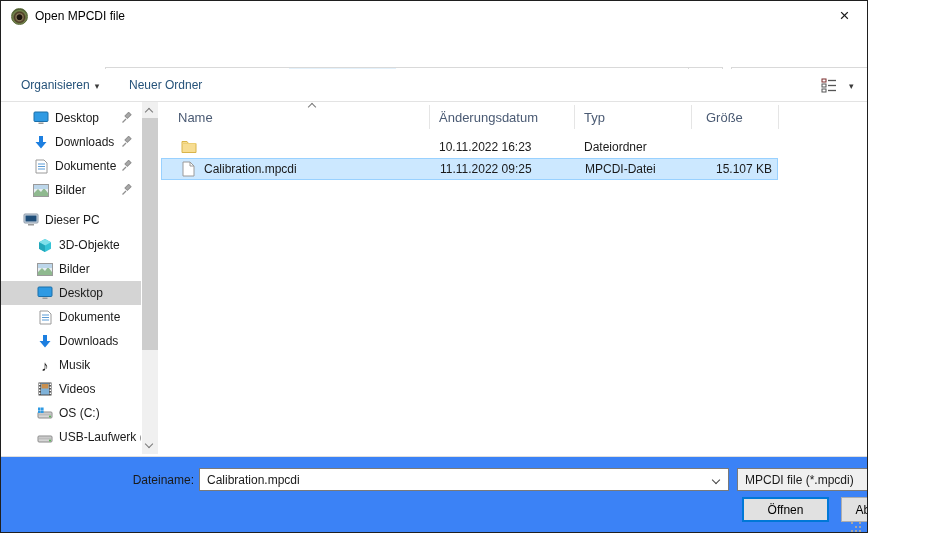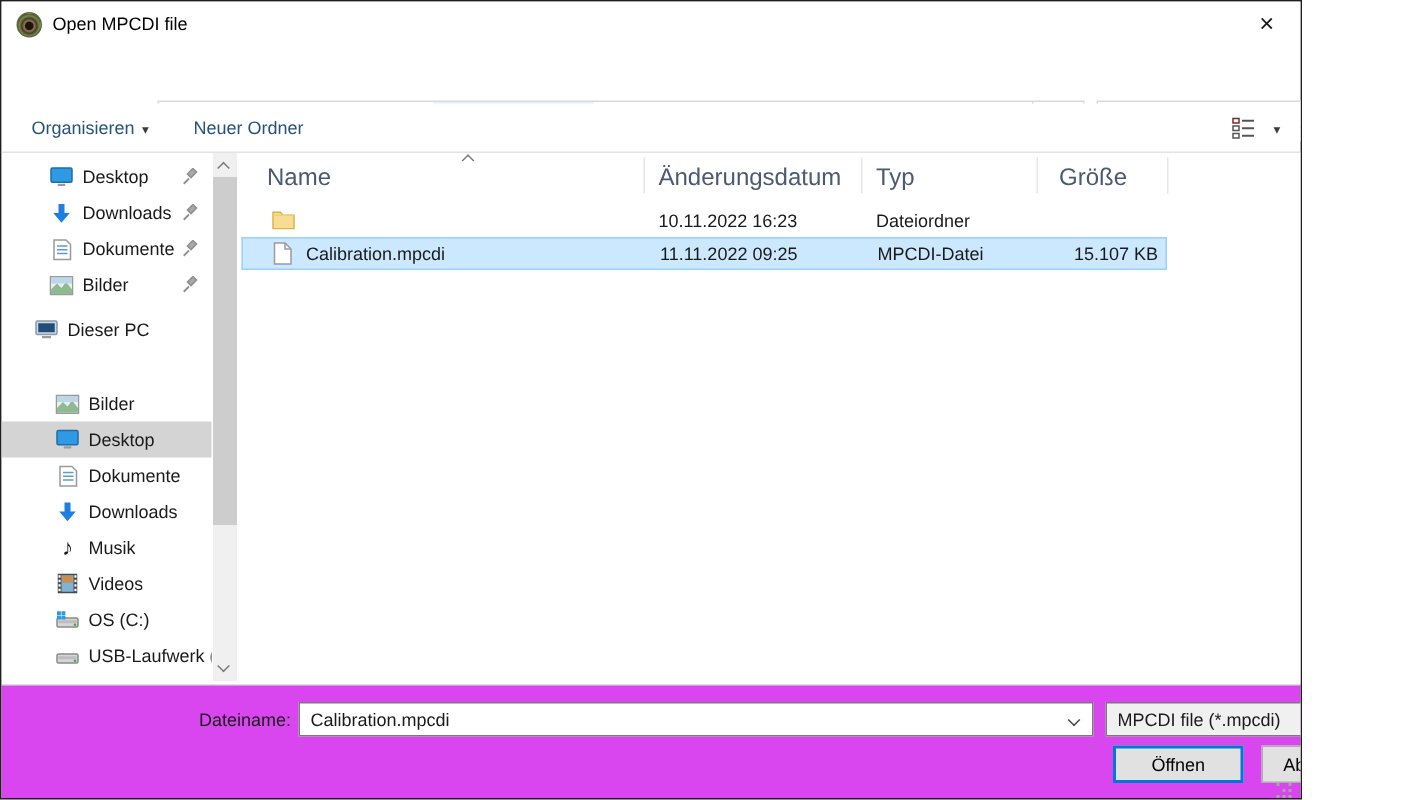--- a/index.html
+++ b/index.html
@@ -62,33 +62,33 @@
   
   #side-scroll { position:absolute; left:141px; top:101px; width:16px; height:352px; background:#f0f0f0; }
   #side-scroll .arr { position:absolute; left:4px; }
   #side-scroll .arr.up { top:7px; transform:rotate(-135deg); }
   #side-scroll .arr.down { bottom:7px; transform:rotate(45deg); }
   #side-thumb { position:absolute; left:0; top:16px; width:16px; height:232px; background:#cdcdcd; }
 
   
   #filelist { position:absolute; left:160px; top:101px; width:786px; height:354px; background:#fff; }
   #list-header { position:absolute; left:0; top:0; width:617px; height:30px; }
-  .col-h { position:absolute; top:8px; color:#4a5a73; font-size:16px; white-space:nowrap; }
+  .col-h { position:absolute; top:8px; color:#4a5a73; font-size:13px; white-space:nowrap; }
   .col-div { position:absolute; top:3px; height:24px; width:1px; background:#e5e5e5; }
   #sort-chev { position:absolute; left:148px; top:2px; transform:rotate(-135deg); border-color:#7a7a7a; }
   .frow { position:absolute; left:0; width:617px; height:22px; display:flex; align-items:center; cursor:pointer; }
   .frow.selected { background:#cce8ff; border:1px solid #99d1ff; }
   .frow .ficon { position:absolute; left:20px; width:16px; height:16px; }
   .frow .fname { position:absolute; left:42px; white-space:nowrap; }
   .frow .fdate { position:absolute; left:278px; white-space:nowrap; }
   .frow .ftype { position:absolute; left:423px; white-space:nowrap; }
   .frow .fsize { position:absolute; left:500px; width:110px; text-align:right; white-space:nowrap; }
 
   
-  #footer { position:absolute; left:0; top:455px; width:100%; height:78px; background:#d946ef; border-top:1px solid #dfdfdf; }
+  #footer { position:absolute; left:0; top:455px; width:100%; height:78px; background:#3b82f6; border-top:1px solid #dfdfdf; }
   #filename-label { position:absolute; left:80px; top:16px; width:113px; text-align:right; }
   #filename-input { position:absolute; left:198px; top:11px; width:530px; height:23px; background:#fff; border:1px solid #7a7a7a;
     display:flex; align-items:center; padding:0 24px 0 7px; }
   #filename-input .chev { position:absolute; right:9px; top:8px; border-color:#444; }
   #filetype-select { position:absolute; left:736px; top:11px; width:190px; height:23px; background:#f0f0f0; border:1px solid #7a7a7a;
     display:flex; align-items:center; padding:0 24px 0 7px; cursor:pointer; }
   #filetype-select .chev { position:absolute; right:9px; top:8px; border-color:#444; }
   #open-btn { position:absolute; left:741px; top:40px; width:87px; height:25px; background:#e1e1e1; border:2px solid #0078d7;
     font-size:12px; display:flex; align-items:center; justify-content:center; cursor:pointer; font-family:inherit; }
   #cancel-btn { position:absolute; left:840px; top:40px; width:87px; height:25px; background:#e1e1e1; border:1px solid #adadad;
@@ -262,20 +262,30 @@
       <span class="icon16">
           <svg width="16" height="14" viewBox="0 0 16 14">
             <rect x="1" y="1" width="14" height="9" rx="1" fill="#cfd9e4" stroke="#8b99a8"></rect>
             <rect x="2.5" y="2.5" width="11" height="6" fill="#1f4e79"></rect>
             <rect x="5" y="11" width="6" height="1.5" fill="#9a9a9a"></rect>
           </svg>
         </span>
       <span class="lbl">Dieser PC</span>
     </div>
 
+    <div class="side-item child" style="top:131px">
+      <span class="icon16">
+          <svg width="14" height="15" viewBox="0 0 14 15">
+            <path d="M7 1l6 3.2v6.6L7 14 1 10.8V4.2z" fill="#35c3d6"></path>
+            <path d="M7 1l6 3.2L7 7.5 1 4.2z" fill="#7fe0ea"></path>
+            <path d="M7 7.5V14L1 10.8V4.2z" fill="#23a7ba"></path>
+          </svg>
+        </span>
+      <span class="lbl">3D-Objekte</span>
+    </div>
 
     <div class="side-item child" style="top:155px">
       <span class="icon16">
           <svg width="16" height="13" viewBox="0 0 16 13">
             <rect x="0.5" y="0.5" width="15" height="12" fill="#e8eef2" stroke="#9a9a9a"></rect>
             <path d="M1 9l4-4 3 3 3-4 4 5v3H1z" fill="#8fb98f"></path>
             <rect x="1" y="1" width="14" height="4" fill="#bcd6ea"></rect>
           </svg>
         </span>
       <span class="lbl">Bilder</span>

